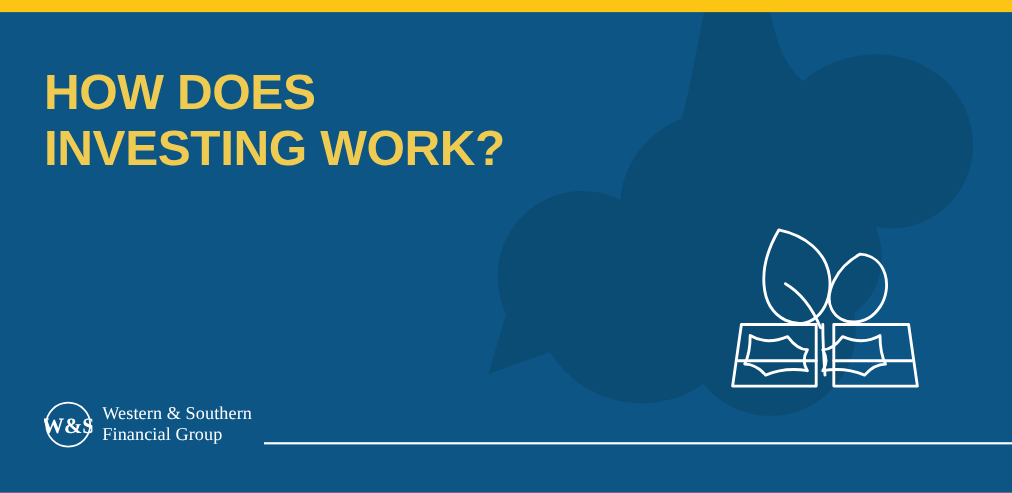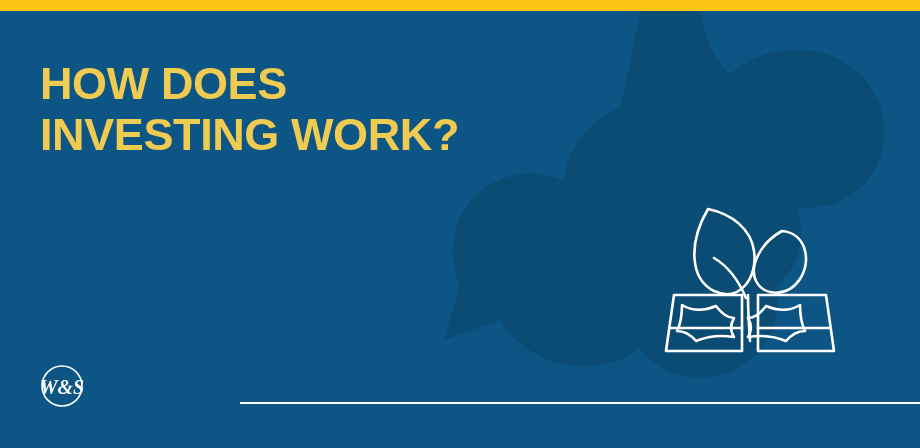--- a/index.html
+++ b/index.html
@@ -62,21 +62,20 @@
   }
   
   #logo-lockup {
     position: absolute;
     left: 40px;
     top: 364px;
     z-index: 6;
     display: flex;
     align-items: center;
     gap: 9px;
-    font-style: italic;
   }
   #logo-mark { display: block; }
   #logo-wordmark {
     color: #ffffff;
     font-family: "Liberation Serif", serif;
     font-size: 16.5px;
     line-height: 1.14;
     white-space: pre-line;
     letter-spacing: 0.1px;
   }
@@ -128,20 +127,22 @@
 
   <h1 id="headline">HOW DOES
 INVESTING WORK?</h1>
 
 
   <div id="logo-lockup">
     <svg id="logo-mark" width="44" height="44" viewBox="0 0 44 44" xmlns="http://www.w3.org/2000/svg">
       <circle cx="22" cy="22" r="20" fill="none" stroke="#ffffff" stroke-width="1.6"></circle>
       <text x="22" y="29.5" text-anchor="middle" font-family="Liberation Serif, serif" font-size="20" font-weight="bold" fill="#ffffff">W&amp;S</text>
     </svg>
+    <div id="logo-wordmark">Western &amp; Southern
+Financial Group</div>
   </div>
 
   <div id="bottom-rule"></div>
 
   <svg id="illustration" width="180" height="165" viewBox="0 0 180 165" xmlns="http://www.w3.org/2000/svg" fill="none" stroke="#ffffff" stroke-width="2.6" stroke-linecap="round" stroke-linejoin="round">
 
     <path d="M48 14 C 28 48 30 84 54 96 C 80 108 98 82 94 56 C 91 34 72 19 48 14 Z"></path>
 
     <path d="M54 63 C 66 70 78 84 86 103"></path>
 

